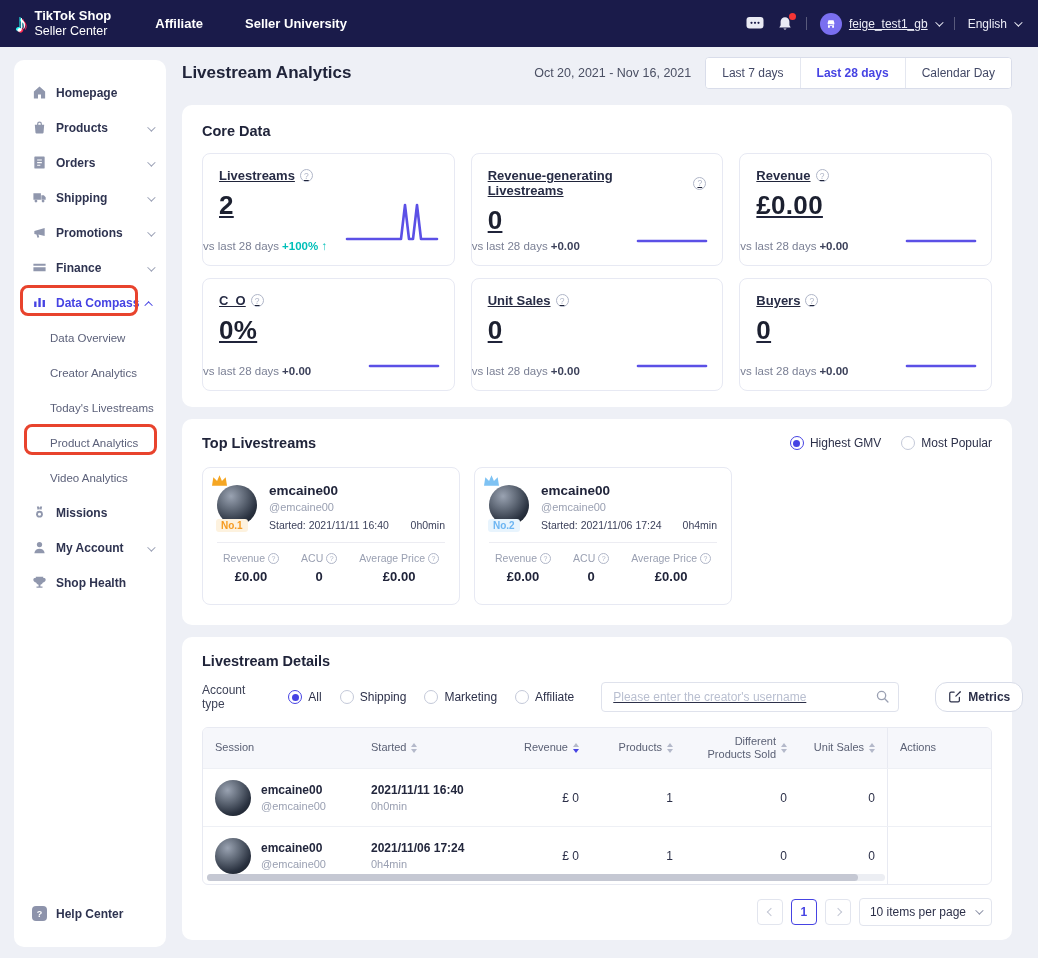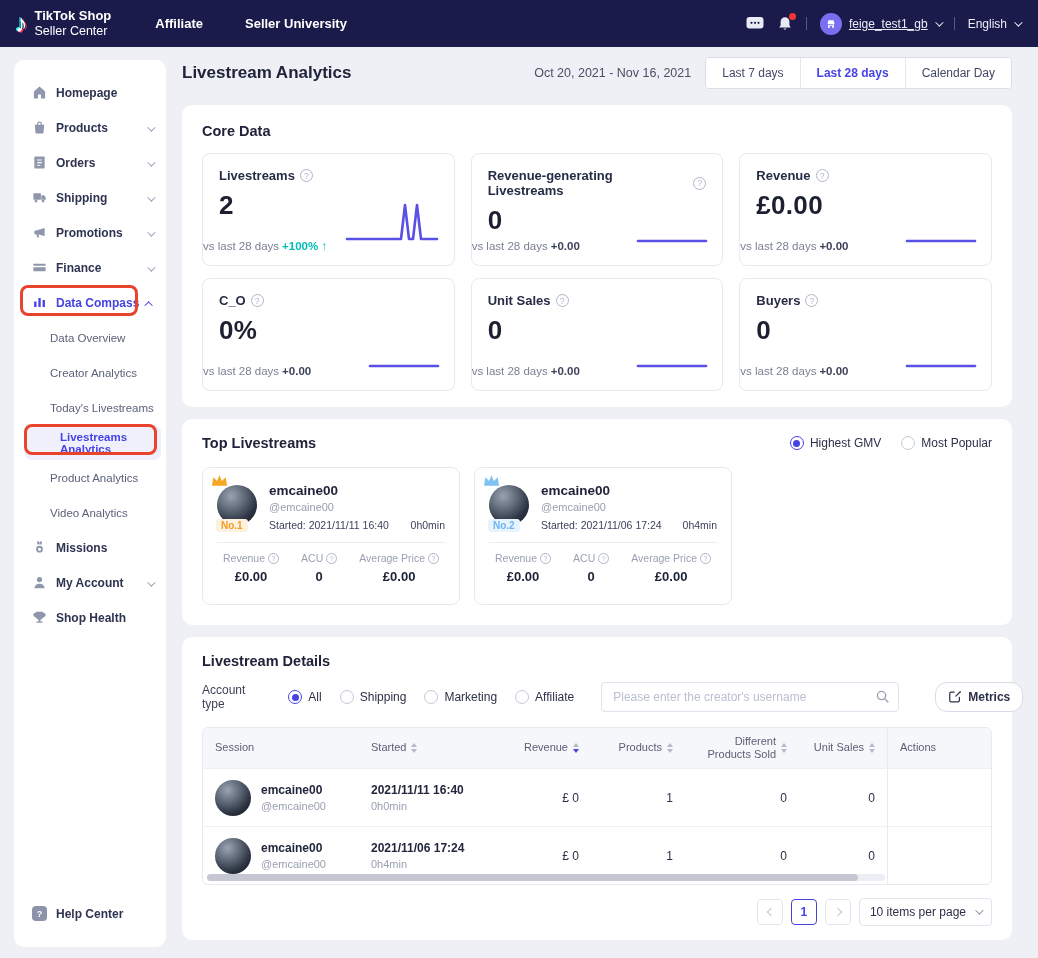--- a/index.html
+++ b/index.html
@@ -51,21 +51,21 @@
   .seg-btn:first-child{border-left:none;}
   .seg-btn.active{color:#4643e3;font-weight:700;}
   
   .panel{position:absolute;left:182px;width:830px;background:#fff;border-radius:10px;padding:16px 20px;}
   #panel-core{top:105px;height:302px;padding-top:18px;}
   #panel-top{top:419px;height:206px;}
   #panel-details{top:637px;height:303px;}
   .panel-title{font-size:14.5px;font-weight:700;color:#20243a;}
   
   .cards-grid{display:grid;grid-template-columns:repeat(3,1fr);gap:12px 16px;margin-top:14px;}
-  .stat-card{position:relative;height:113px;border:1px solid #e7e9f3;border-radius:8px;padding:14px 16px;}
+  .stat-card{position:relative;height:113px;border:1px solid #e7e9f3;border-radius:8px;padding:14px 16px;text-decoration:underline;}
   .stat-title{display:flex;align-items:center;gap:5px;font-size:13px;font-weight:700;color:#272c45;}
   .qmark{flex:0 0 auto;width:13px;height:13px;border:1px solid #b0b6c8;border-radius:50%;color:#b0b6c8;font-size:8.5px;display:inline-flex;align-items:center;justify-content:center;font-weight:400;}
   .stat-value{font-size:26px;font-weight:700;color:#1c2030;margin-top:7px;letter-spacing:.3px;}
   .stat-compare{position:absolute;left:0;bottom:13px;font-size:11.5px;color:#7b8095;white-space:nowrap;}
   .stat-compare .delta{font-weight:700;color:#3c415a;margin-left:3px;}
   .stat-compare .delta.teal{color:#00bfb8;}
   .stat-compare .arrow-up{color:#00bfb8;font-weight:700;}
   .spark{position:absolute;right:14px;bottom:16px;}
   
   .tl-head{display:flex;align-items:center;}
@@ -89,21 +89,21 @@
   .tl-stats{display:flex;justify-content:space-between;margin-top:9px;padding:0 6px;}
   .tl-stat{text-align:center;}
   .tl-stat-label{font-size:10.5px;color:#9aa0b2;display:flex;align-items:center;gap:3px;justify-content:center;}
   .tl-stat-label .qmark{width:11px;height:11px;font-size:7px;}
   .tl-stat-value{font-size:13px;font-weight:700;color:#20243a;margin-top:5px;}
   
   .filter-row{display:flex;align-items:center;margin-top:13px;gap:27px;}
   .filter-label{font-size:12px;color:#3e4358;margin-right:16px;}
   .filter-radios{display:flex;gap:18px;align-items:center;font-size:12px;color:#2c3049;}
   .search-wrap{position:relative;margin-left:auto;}
-  .search-input{width:298px;height:30px;border:1px solid #dfe2ec;border-radius:4px;padding:0 30px 0 11px;font-size:12px;color:#2c3049;font-family:"Liberation Sans",sans-serif;}
+  .search-input{width:298px;height:30px;border:1px solid #dfe2ec;border-radius:4px;padding:0 30px 0 11px;font-size:12px;color:#2c3049;font-family:"Liberation Sans",sans-serif;text-decoration:underline;}
   .search-input::placeholder{color:#b9bfd0;}
   .search-glyph{position:absolute;right:9px;top:7px;color:#9aa0b2;}
   .btn{height:30px;border:1px solid #d8dce8;border-radius:12px;background:#fff;display:inline-flex;align-items:center;gap:6px;padding:0 12px;font-size:12px;font-weight:700;color:#2c3049;cursor:pointer;margin-left:9px;}
   .btn .bicon{display:flex;color:#2c3049;}
   
   .table{margin-top:15px;border:1px solid #e8eaf2;border-radius:6px;position:relative;overflow:hidden;}
   .trow{display:grid;grid-template-columns:156px 140px 92px 94px 114px 88px 1fr;}
   .thead{background:#f6f7fb;height:40px;font-size:11px;color:#5b6175;}
   .tcell{display:flex;align-items:center;padding:0 12px;}
   .tcell.right{justify-content:flex-end;text-align:right;}
@@ -244,23 +244,20 @@
   </div>
   <div class="sub-item">
       <span>Data Overview</span>
     </div>
   <div class="sub-item">
       <span>Creator Analytics</span>
     </div>
   <div class="sub-item">
       <span>Today's Livestreams</span>
     </div>
-  <div class="sub-item active">
-      <span>Livestreams Analytics</span>
-    </div>
   <div class="sub-item">
       <span>Product Analytics</span>
     </div>
   <div class="sub-item">
       <span>Video Analytics</span>
     </div>
   <div class="side-item">
     <span class="sicon">
         <svg width="15" height="15" viewBox="0 0 16 16" fill="currentColor">
           <path d="M5.2 1.5h2.2l.9 2.8-2.4.8zM10.8 1.5H8.6l-.9 2.8 2.4.8z"></path>

